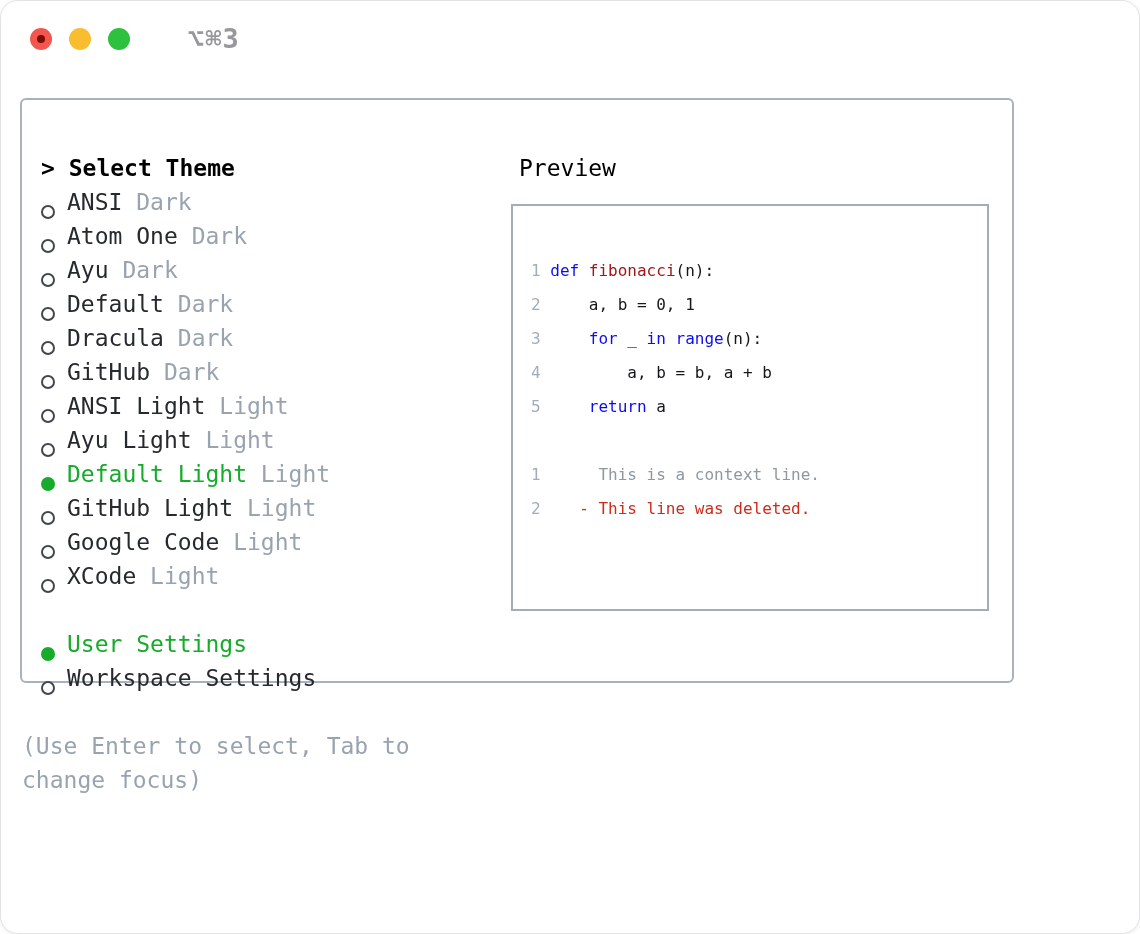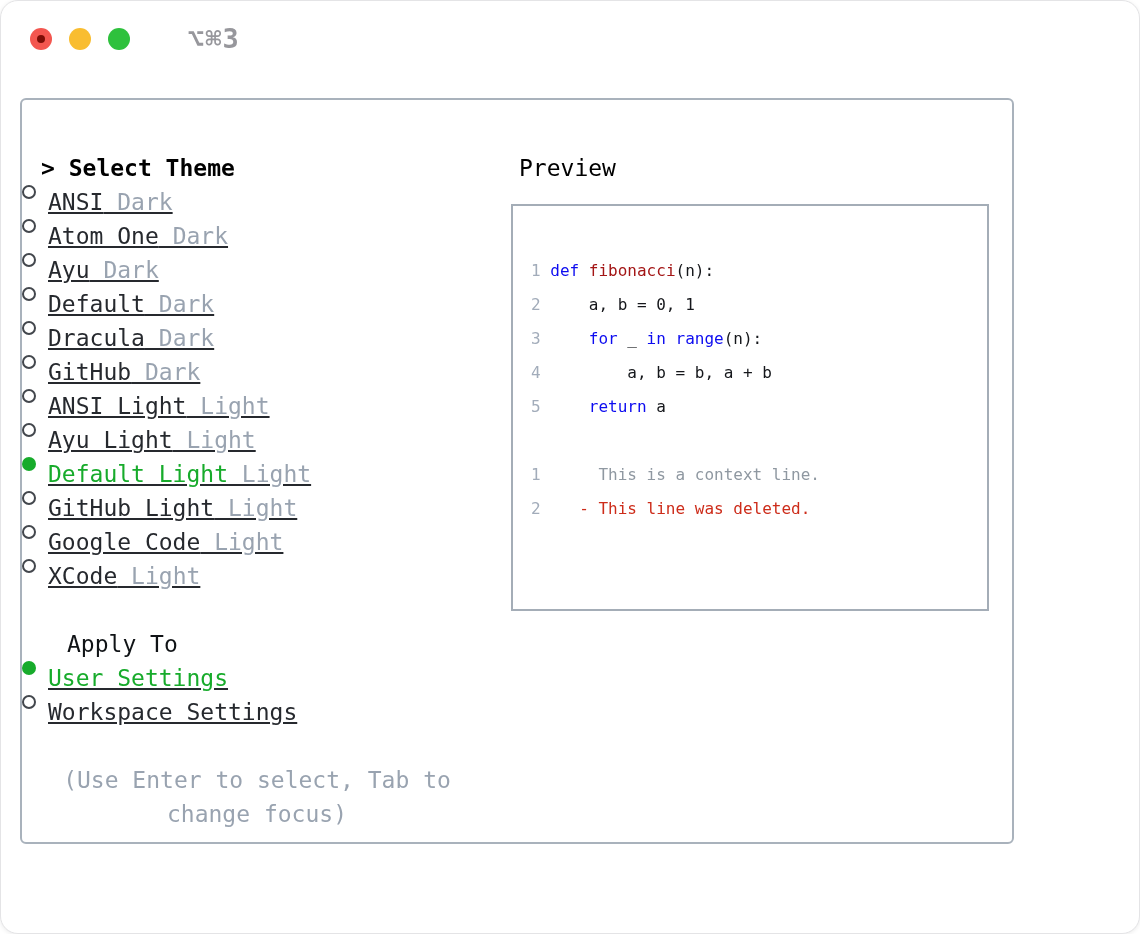--- a/index.html
+++ b/index.html
@@ -15,36 +15,36 @@
   .lights{display:flex;gap:17px;margin-left:29px;}
   .light{width:22px;height:22px;border-radius:50%;position:relative;}
   .light.red{background:var(--tl-red,#f3564f);}
   .light.yellow{background:var(--tl-yellow,#f9bd30);}
   .light.green{background:var(--tl-green,#2ec13d);}
   .light.red::after{content:"";position:absolute;left:7px;top:7px;width:8px;height:8px;
                     border-radius:50%;background:var(--tl-red-dot,#7c0d06);}
   .win-title{margin-left:58px;font-size:27px;font-weight:bold;
              color:var(--title-gray,#97979c);letter-spacing:1px;}
   
-  .panel{position:absolute;left:19px;top:97px;width:994px;height:746px;
+  .panel{position:absolute;left:19px;top:97px;width:994px;height:585px;
          border:2px solid var(--panel-border,#a9b2bc);border-radius:6px;
          box-sizing:border-box;background:#ffffff;}
   .row{height:34px;line-height:34px;font-size:23px;white-space:pre;}
   .left-col{position:absolute;left:0;top:51px;width:470px;}
   .heading{padding-left:19px;font-weight:bold;color:#000;}
-  .opt{display:flex;align-items:flex-start;color:var(--name-dark,#26292e);cursor:default;text-decoration:underline;}
+  .opt{padding-left:19px;display:flex;align-items:flex-end;color:var(--name-dark,#26292e);cursor:default;}
   .dot{width:14px;height:14px;border-radius:50%;box-sizing:border-box;
        border:2px solid var(--dot-outline,#43474d);margin-right:12px;flex:0 0 auto;}
   .dot.on{border:none;background:var(--accent-green,#17ab2b);}
   .opt .name{white-space:pre;}
   .opt .variant{color:var(--muted,#99a3b0);white-space:pre;}
   .opt.selected .name{color:var(--accent-green,#17ab2b);}
   .spacer{height:34px;}
   .sub-heading{padding-left:45px;color:#101316;}
-  .hint{color:var(--muted,#99a3b0);text-align:center;}
+  .hint{color:var(--muted,#99a3b0);}
   
   .preview-heading{position:absolute;left:478px;top:51px;padding-left:19px;font-weight:normal;color:#000;}
   .preview-box{position:absolute;left:489px;top:104px;width:478px;height:407px;
                border:2px solid var(--box-border,#a4adb7);box-sizing:border-box;
                background:#ffffff;padding:48px 0 0 18px;overflow:hidden;}
   .code-line{height:34px;line-height:34px;font-size:16px;white-space:pre;}
   .lnum{color:var(--line-number,#a2acba);}
 </style>
 </head>
 <body>
@@ -75,21 +75,20 @@
           <div class="row opt"><span class="dot"></span><span class="name">ANSI Light</span><span class="variant"> Light</span></div>
           <div class="row opt"><span class="dot"></span><span class="name">Ayu Light</span><span class="variant"> Light</span></div>
           <div class="row opt selected"><span class="dot on"></span><span class="name">Default Light</span><span class="variant"> Light</span></div>
           <div class="row opt"><span class="dot"></span><span class="name">GitHub Light</span><span class="variant"> Light</span></div>
           <div class="row opt"><span class="dot"></span><span class="name">Google Code</span><span class="variant"> Light</span></div>
           <div class="row opt"><span class="dot"></span><span class="name">XCode</span><span class="variant"> Light</span></div>
         </div>
 
       <div class="spacer"></div>
 
-      <div class="row sub-heading">Apply To</div>
 
       <div id="apply-list">
           <div class="row opt selected"><span class="dot on"></span><span class="name">User Settings</span></div>
           <div class="row opt"><span class="dot"></span><span class="name">Workspace Settings</span></div>
         </div>
 
       <div class="spacer"></div>
 
       <div class="row hint">(Use Enter to select, Tab to</div>
       <div class="row hint">change focus)</div>

